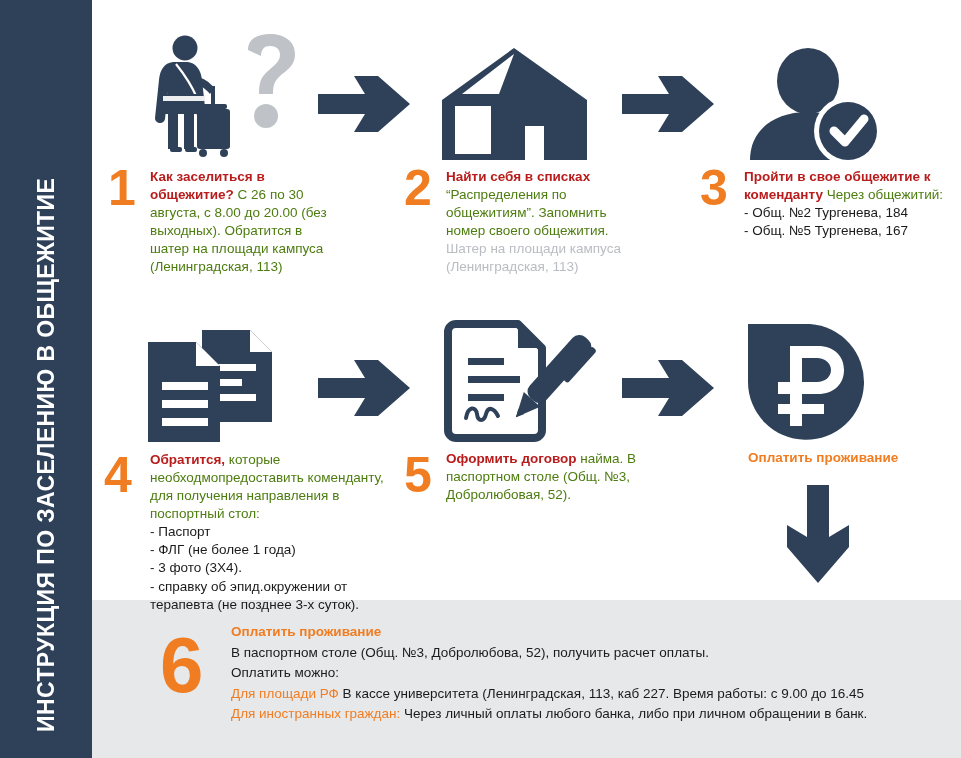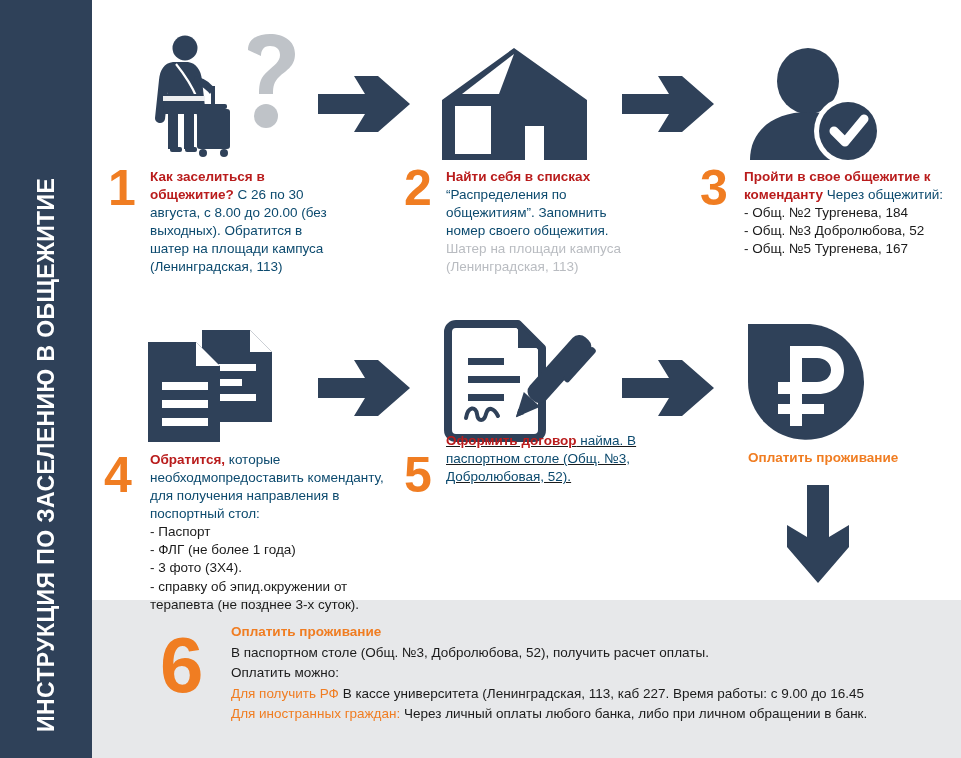--- a/index.html
+++ b/index.html
@@ -68,38 +68,38 @@
     font-size: 13.5px;
     line-height: 1.34;
   }
   .step-body .hd {
     color: #b91c1c;
     font-weight: bold;
   }
   .step-body .muted {
     color: #B9BCC1;
   }
-  .step-body .plain { color: #0c4a6e; margin-top: 15px; }
+  .step-body .plain { color: #4d7c0f; margin-top: 15px; }
 
   
   #num1 { left: 108px; top: 163px; font-size: 50px; }
   #txt1 { left: 150px; top: 168px; width: 185px; }
 
   #num2 { left: 404px; top: 163px; font-size: 50px; }
   #txt2 { left: 446px; top: 168px; width: 200px; }
 
   #num3 { left: 700px; top: 163px; font-size: 50px; }
   #txt3 { left: 744px; top: 168px; width: 215px; }
 
   
   #num4 { left: 104px; top: 450px; font-size: 50px; }
   #txt4 { left: 150px; top: 451px; width: 240px; }
 
   #num5 { left: 404px; top: 450px; font-size: 50px; }
-  #txt5 { left: 446px; top: 432px; width: 210px; text-decoration: underline; }
+  #txt5 { left: 446px; top: 450px; width: 210px; }
 
   #pay-label {
     position: absolute;
     left: 748px;
     top: 450px;
     width: 200px;
     color: #F07D22;
     font-weight: bold;
     font-size: 13.5px;
   }
@@ -230,21 +230,20 @@
     <span class="hd">Найти себя в списках</span>
     <span class="plain">“Распределения по общежитиям”. Запомнить номер своего общежития.</span>
     <span class="muted">Шатер на площади кампуса (Ленинградская, 113)</span>
   </div>
 
   <div class="step-num" id="num3">3</div>
   <div class="step-body" id="txt3">
     <span class="hd">Пройти в свое общежитие к коменданту</span>
     <span class="plain">Через общежитий:</span>
     <div>- Общ. №2 Тургенева, 184</div>
-    <div>- Общ. №3 Добролюбова, 52</div>
     <div>- Общ. №5 Тургенева, 167</div>
   </div>
 
   <div class="icon-wrap" id="icon-documents">
     <svg width="150" height="112" viewBox="0 0 150 112">
 
       <path d="M62 0 L110 0 L132 22 L132 92 L62 92 Z" fill="#2F4159"></path>
       <path d="M110 0 L110 22 L132 22 Z" fill="#ffffff"></path>
       <rect x="76" y="34" width="40" height="7" fill="#ffffff"></rect>
       <rect x="76" y="49" width="26" height="7" fill="#ffffff"></rect>
@@ -323,17 +322,17 @@
     <svg width="66" height="100" viewBox="0 0 66 100">
       <path d="M22 0 L44 0 L44 52 L64 40 L64 62 L33 98 L2 62 L2 40 L22 52 Z" fill="#2F4159"></path>
     </svg>
   </div>
 
   <div id="num6">6</div>
   <div id="txt6">
     <div class="hd">Оплатить проживание</div>
     <div>В паспортном столе (Общ. №3, Добролюбова, 52), получить расчет оплаты.</div>
     <div>Оплатить можно:</div>
-    <div><span class="or">Для получить РФ</span><span> В кассе университета (Ленинградская, 113, каб 227. Время работы: с 9.00 до 16.45</span></div>
+    <div><span class="or">Для площади РФ</span><span> В кассе университета (Ленинградская, 113, каб 227. Время работы: с 9.00 до 16.45</span></div>
     <div><span class="or">Для иностранных граждан:</span><span> Через личный оплаты любого банка, либо при личном обращении в банк.</span></div>
   </div>
 
 </div>
 
 </body></html>

